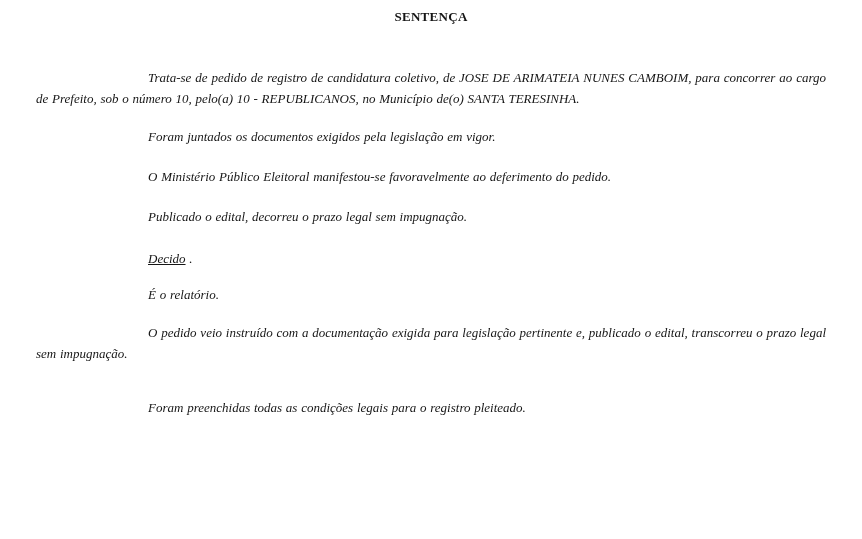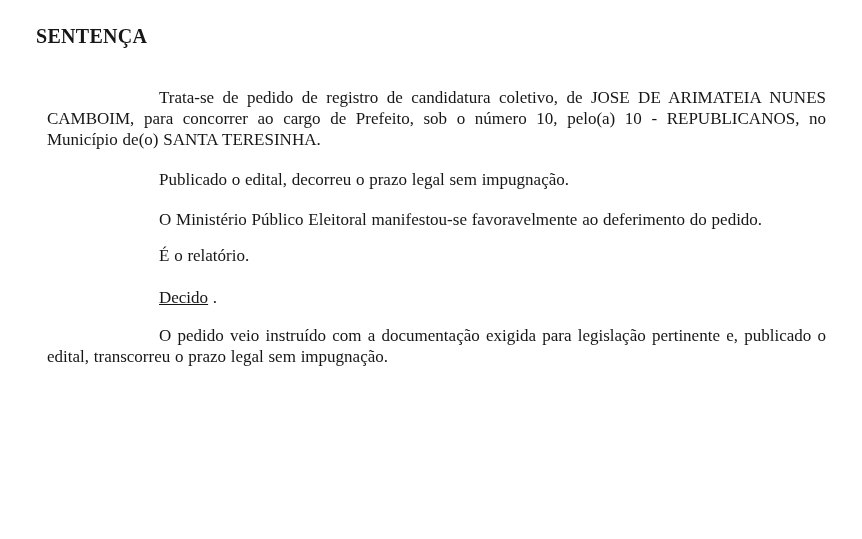--- a/index.html
+++ b/index.html
@@ -13,56 +13,60 @@
     background: #ffffff;
     color: #161616;
     font-family: "Liberation Serif", "DejaVu Serif", serif;
   }
   .page {
     width: 790px;      
     margin: 0 auto;
     padding: 0;
   }
   .doc-title {
-    margin: 26px 0 0 0;
-    font-size: 20px;
+    margin: 6px 0 0 0;
+    font-size: 13px;
     line-height: 21px;
     font-weight: bold;
+    text-align: center;
     letter-spacing: 0.3px;
   }
   .para {
-    margin: 19px 0 0 11px;
-    font-size: 17px;
+    margin: 19px 0 0 0;
+    font-size: 13px;
     line-height: 21px;
     text-align: justify;
     text-indent: 112px;
     word-spacing: 0.5px;
+    font-style: italic;
   }
   .para.m40 { margin-top: 40px; }
   .para.m21 { margin-top: 21px; }
   .para.m17 { margin-top: 17px; }
   .para.m15 { margin-top: 15px; }
   .para.m33 { margin-top: 33px; }
   .underline { text-decoration: underline; }
 </style>
 </head>
 <body>
 
 <div class="page">
 
   <h1 class="doc-title">SENTENÇA</h1>
 
   <p class="para m40">Trata-se de pedido de registro de candidatura coletivo, de JOSE DE ARIMATEIA NUNES CAMBOIM, para concorrer ao cargo de Prefeito, sob o número 10, pelo(a) 10 - REPUBLICANOS, no Município de(o) SANTA TERESINHA.</p>
 
+  <p class="para m17">Foram juntados os documentos exigidos pela legislação em vigor.</p>
+
+  <p class="para">O Ministério Público Eleitoral manifestou-se favoravelmente ao deferimento do pedido.</p>
 
   <p class="para">Publicado o edital, decorreu o prazo legal sem impugnação.</p>
 
-  <p class="para">O Ministério Público Eleitoral manifestou-se favoravelmente ao deferimento do pedido.</p>
+  <p class="para m21"><span class="underline">Decido</span><span> .</span></p>
 
   <p class="para m15">É o relatório.</p>
-
-  <p class="para m21"><span class="underline">Decido</span><span> .</span></p>
 
 
   <p class="para m17">O pedido veio instruído com a documentação exigida para legislação pertinente e, publicado o edital, transcorreu o prazo legal sem impugnação.</p>
 
+  <p class="para m33">Foram preenchidas todas as condições legais para o registro pleiteado.</p>
 
 </div>
 
 </body></html>

